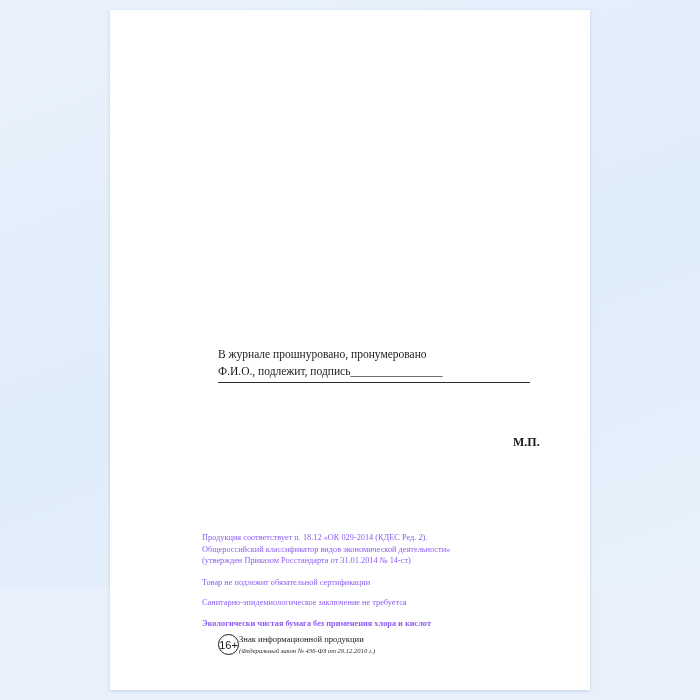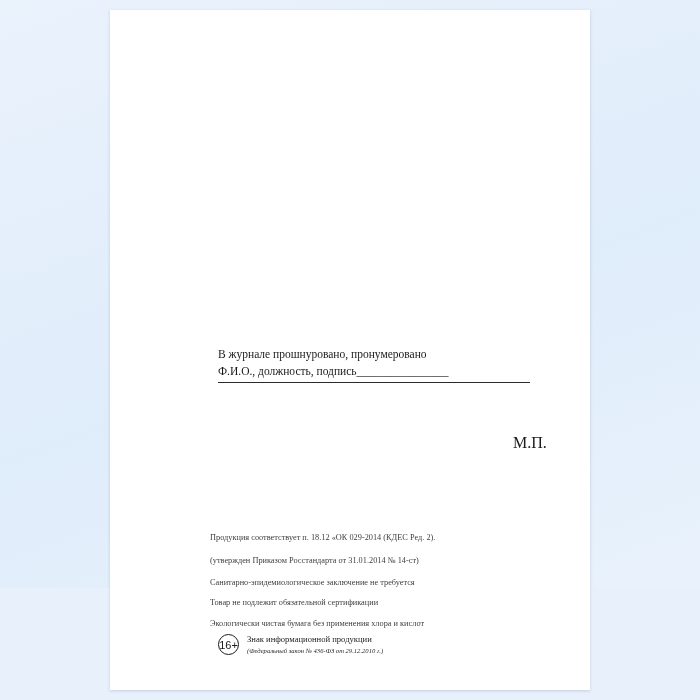--- a/index.html
+++ b/index.html
@@ -54,44 +54,46 @@
     display: block;
     margin-top: 2px;
     border-bottom: 1px solid #2b2b2b;
     width: 312px;
     height: 0;
   }
   .mp {
     position: absolute;
     left: 295px;
     top: 88px;
-    font-size: 16px;
+    font-size: 12px;
     color: #1b1b1b;
+    font-weight: bold;
   }
 
   
   .legal-block {
     position: absolute;
-    left: 100px;
+    left: 92px;
     top: 522px;
     width: 340px;
-    color: #404040;
+    color: #8b5cf6;
   }
   .legal-p {
     font-size: 8.3px;
     line-height: 11.5px;
     margin: 0 0 10px 0;
   }
   .legal-p .it {
   }
   .legal-p.compact {
     margin-bottom: 9px;
   }
   .legal-p.tight {
     margin-bottom: 0;
+    font-weight: bold;
   }
 
   .age-row {
     position: absolute;
     left: 108px;
     top: 624px;
     display: flex;
     align-items: center;
   }
   .age-badge {
@@ -101,21 +103,20 @@
     border-radius: 50%;
     display: flex;
     align-items: center;
     justify-content: center;
     font-size: 11px;
     font-family: "Liberation Sans", sans-serif;
     color: #1b1b1b;
     flex: 0 0 auto;
   }
   .age-text {
-    margin-left: 8px;
   }
   .age-title {
     font-size: 8.6px;
     line-height: 11px;
     color: #1b1b1b;
   }
   .age-sub {
     font-size: 6.6px;
     line-height: 9px;
     font-style: italic;
@@ -125,33 +126,33 @@
 </style>
 </head>
 <body>
 
 <div class="viewport">
   <div class="sheet">
     <div class="sheet-inner">
 
       <div class="cert-block">
         <div class="cert-line">В журнале прошнуровано, пронумеровано</div>
-        <div class="cert-line">Ф.И.О., должность, подпись________________</div>
+        <div class="cert-line">Ф.И.О., подлежит, подпись________________</div>
         <span class="long-rule"></span>
         <div class="mp">М.П.</div>
       </div>
 
       <div class="legal-block">
         <p class="legal-p">
           <span>Продукция соответствует п. 18.12 «ОК 029-2014 (КДЕС Ред. 2).</span><br>
-          <br>
+          <span>Общероссийский классификатор видов экономической деятельности»</span><br>
           <span class="it">(утвержден Приказом Росстандарта от 31.01.2014 № 14-ст)</span>
         </p>
+        <p class="legal-p compact">Товар не подлежит обязательной сертификации</p>
         <p class="legal-p compact">Санитарно-эпидемиологическое заключение не требуется</p>
-        <p class="legal-p compact">Товар не подлежит обязательной сертификации</p>
         <p class="legal-p tight">Экологически чистая бумага без применения хлора и кислот</p>
       </div>
 
       <div class="age-row">
         <div class="age-badge">16+</div>
         <div class="age-text">
           <div class="age-title">Знак информационной продукции</div>
           <div class="age-sub">(Федеральный закон № 436-ФЗ от 29.12.2010 г.)</div>
         </div>
       </div>

